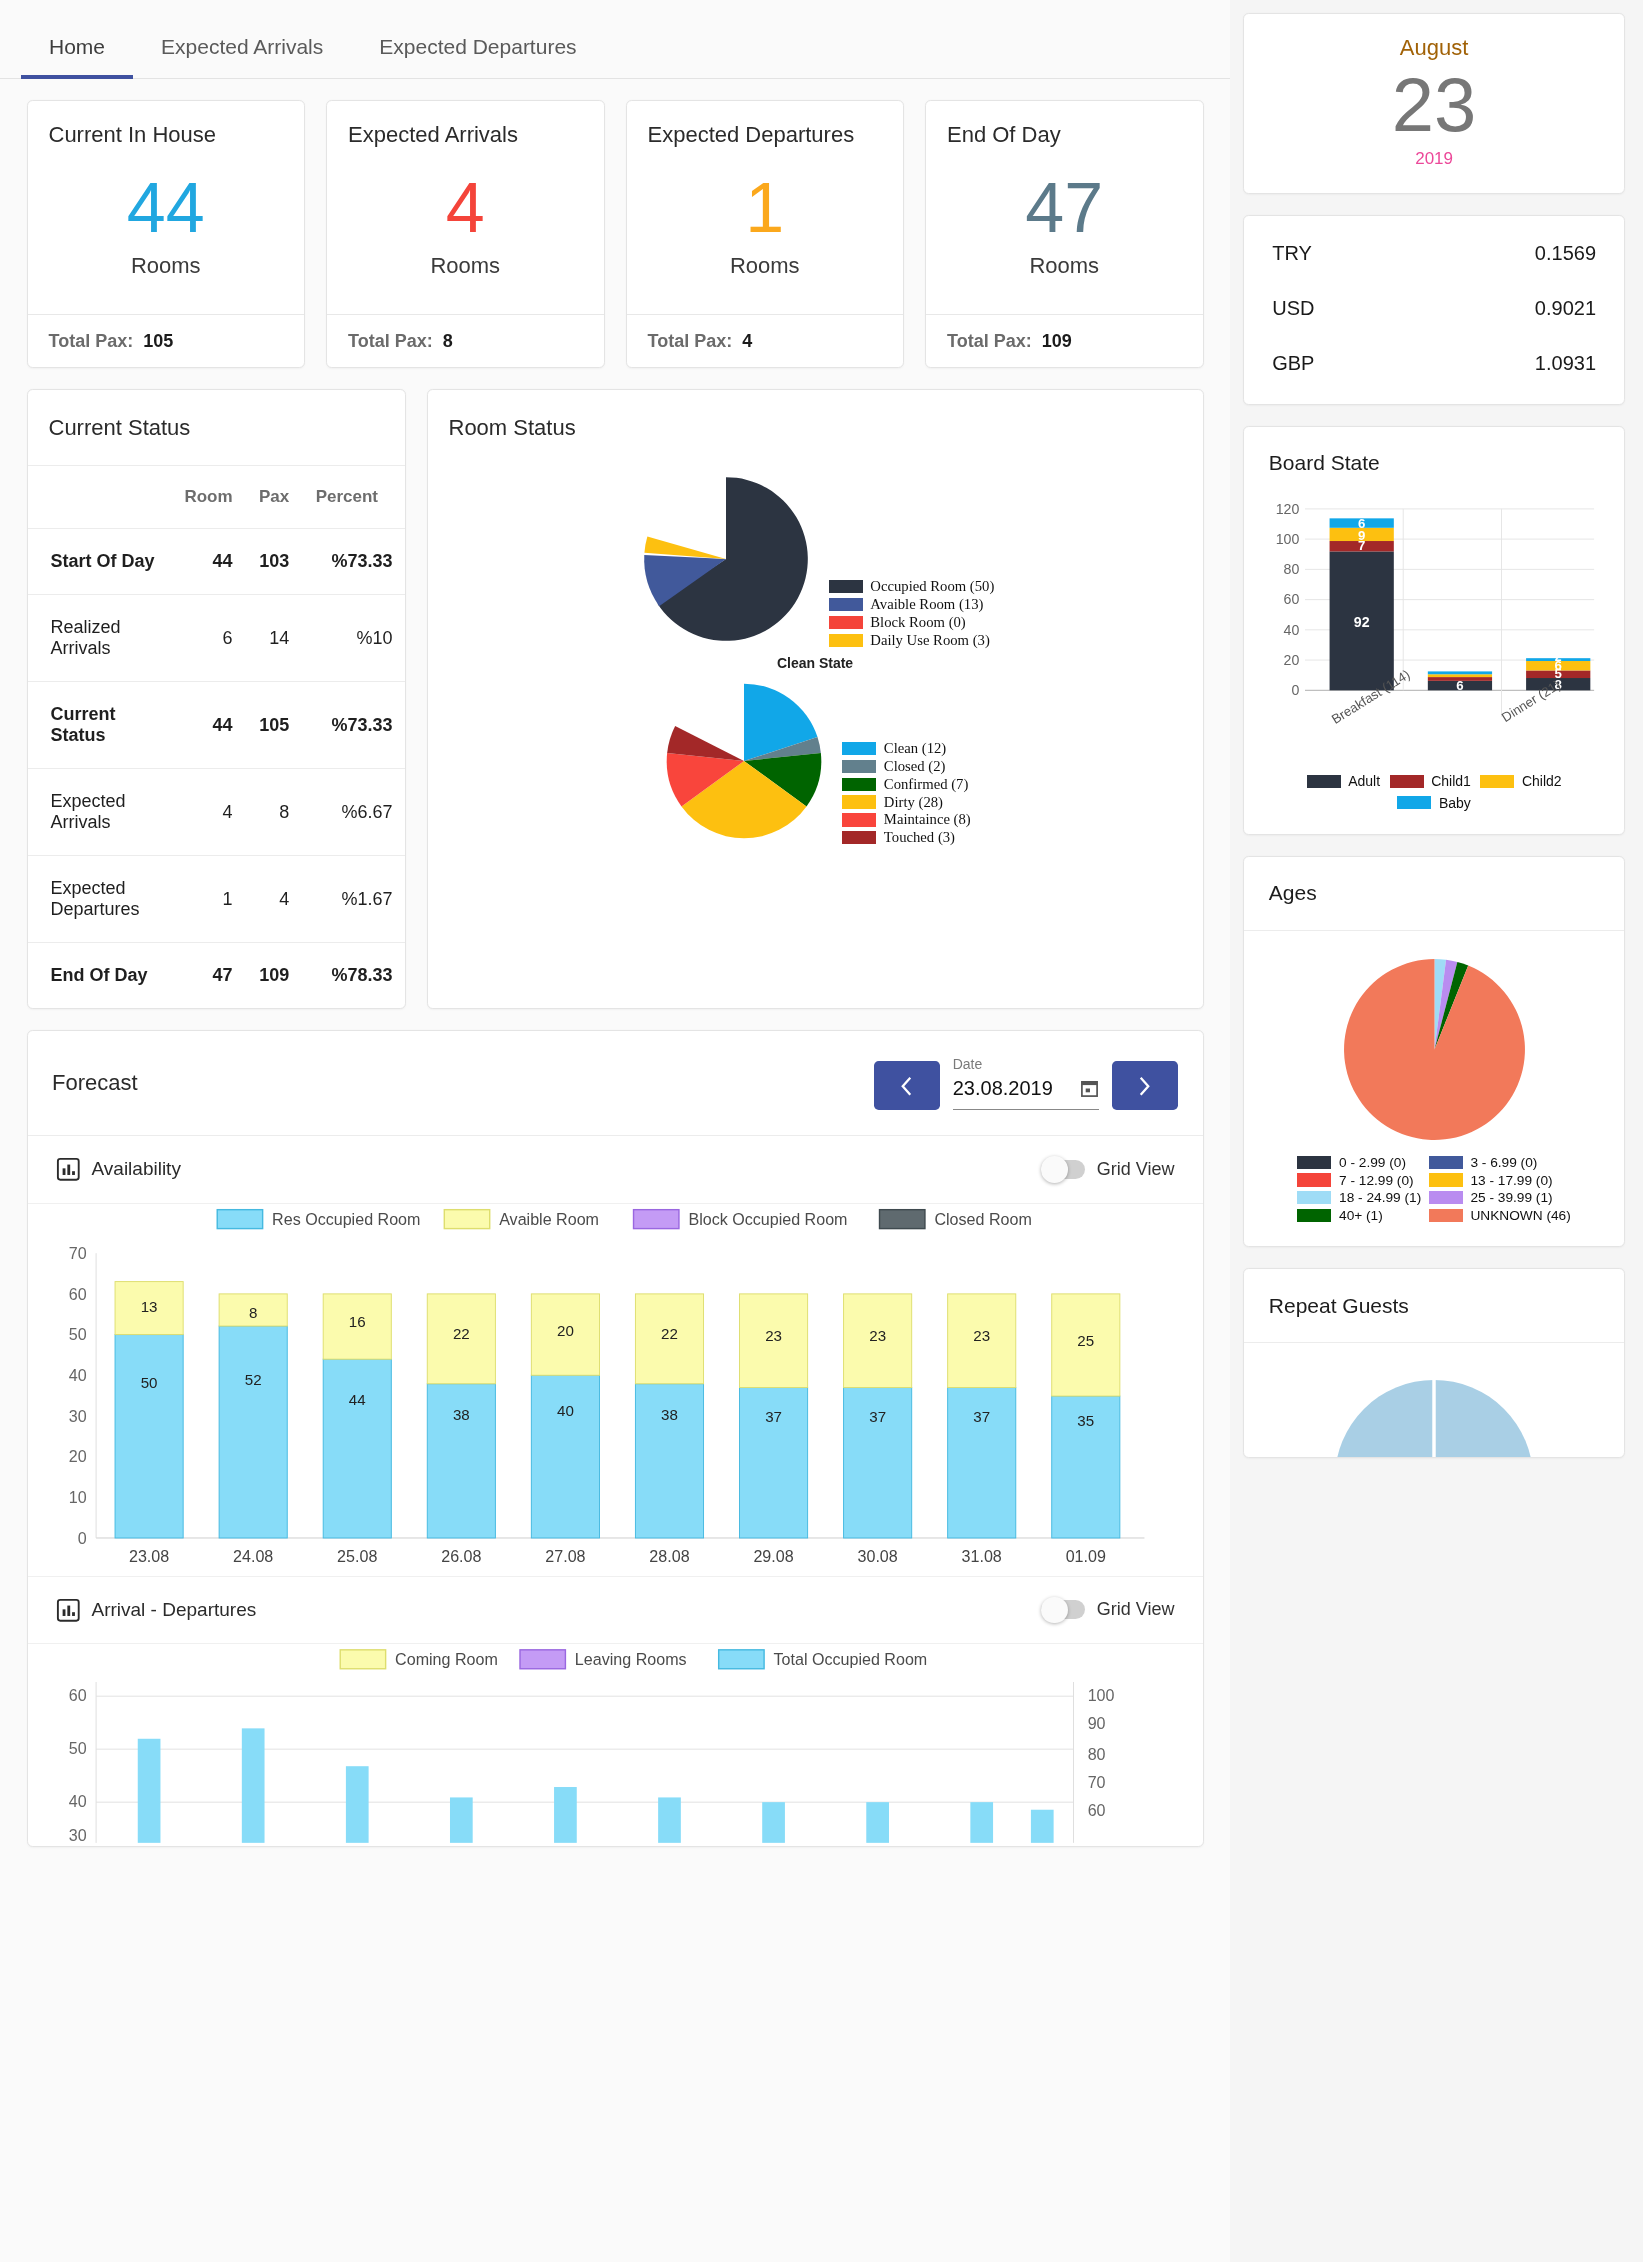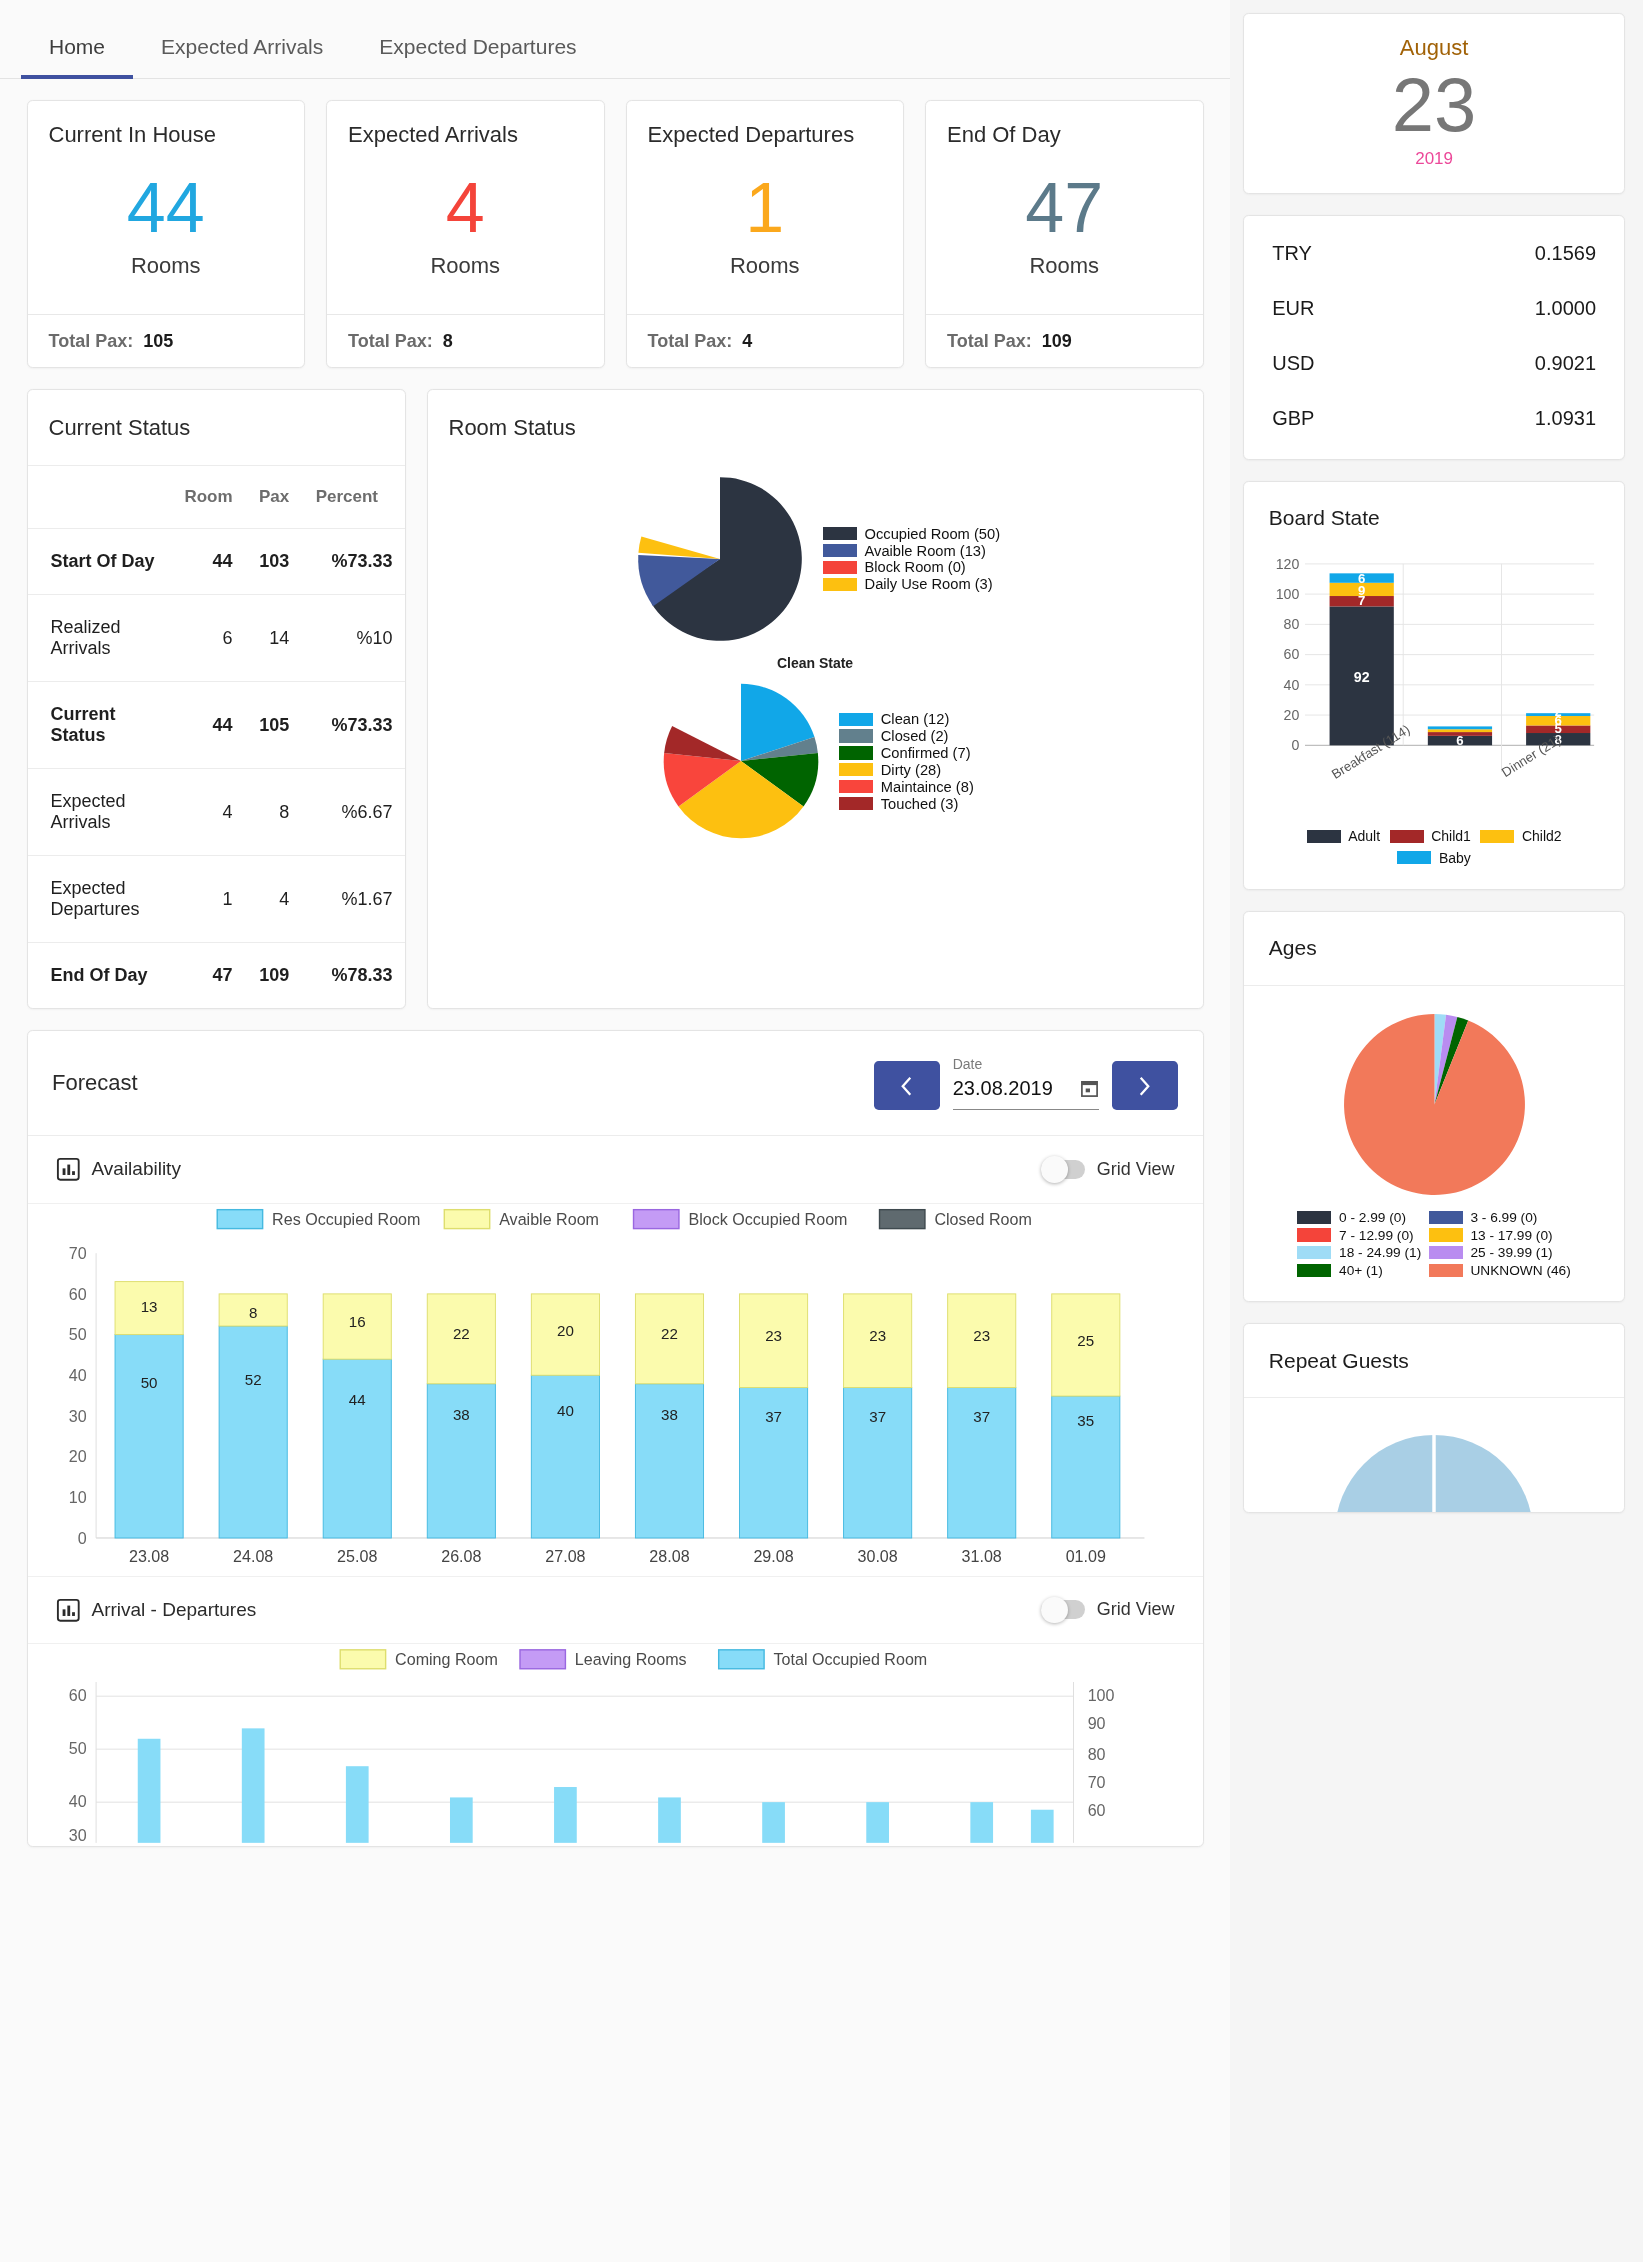--- a/index.html
+++ b/index.html
@@ -38,21 +38,21 @@
   .tbl { width: 100%; border-collapse: collapse; }
   .tbl th { font-size: 17px; color: #6d6d6d; font-weight: bold; text-align: right; padding: 21px 13.2px; border-top: 0.9px solid #ececec; }
   .tbl th.first { text-align: left; }
   .tbl td { font-size: 18px; color: #1f1f1f; text-align: right; padding: 22px 13.2px; border-top: 0.9px solid #ececec; }
   .tbl td.first { text-align: left; padding-left: 23px; }
   .tbl tr.bold td { font-weight: bold; }
   .tbl td.pct { padding-right: 12px; }
   .tbl th.pct { padding-right: 26.5px; }
 
   .room-card { flex: 1; }
-  .pie-block { display: flex; align-items: center; justify-content: center; gap: 13px; }
+  .pie-block { display: flex; align-items: flex-end; justify-content: center; gap: 13px; font-family: Liberation Serif, serif; }
   .legend { display: flex; flex-direction: column; gap: 0.9px; }
   .lg { display: flex; align-items: center; gap: 7.6px; font-size: 14.7px; color: #111; white-space: nowrap; }
   .sw { width: 34px; height: 13.2px; display: inline-block; }
   .clean-title { text-align: center; font-size: 14px; font-weight: bold; color: #222; margin-top: 5.7px; }
 
   
   .forecast { margin: 21px 26.5px 0 26.5px; }
   .fc-head { display: flex; align-items: center; justify-content: space-between; padding: 24.6px 24.6px 24.6px 24.6px; border-bottom: 0.9px solid #ececec; }
   .fc-title { font-size: 22px; color: #2b2b2b; }
   .date-wrap { display: flex; align-items: flex-end; gap: 13.2px; }
@@ -487,24 +487,20 @@
       <div class="d-year">2019</div>
     </div>
 
     <div class="card side-card">
       <div style="padding:9.5px 0 13.2px 0;">
         <div class="rate-row">
             <span>TRY</span>
             <span>0.1569</span>
           </div>
         <div class="rate-row">
-            <span>EUR</span>
-            <span>1.0000</span>
-          </div>
-        <div class="rate-row">
             <span>USD</span>
             <span>0.9021</span>
           </div>
         <div class="rate-row">
             <span>GBP</span>
             <span>1.0931</span>
           </div>
       </div>
     </div>
 

